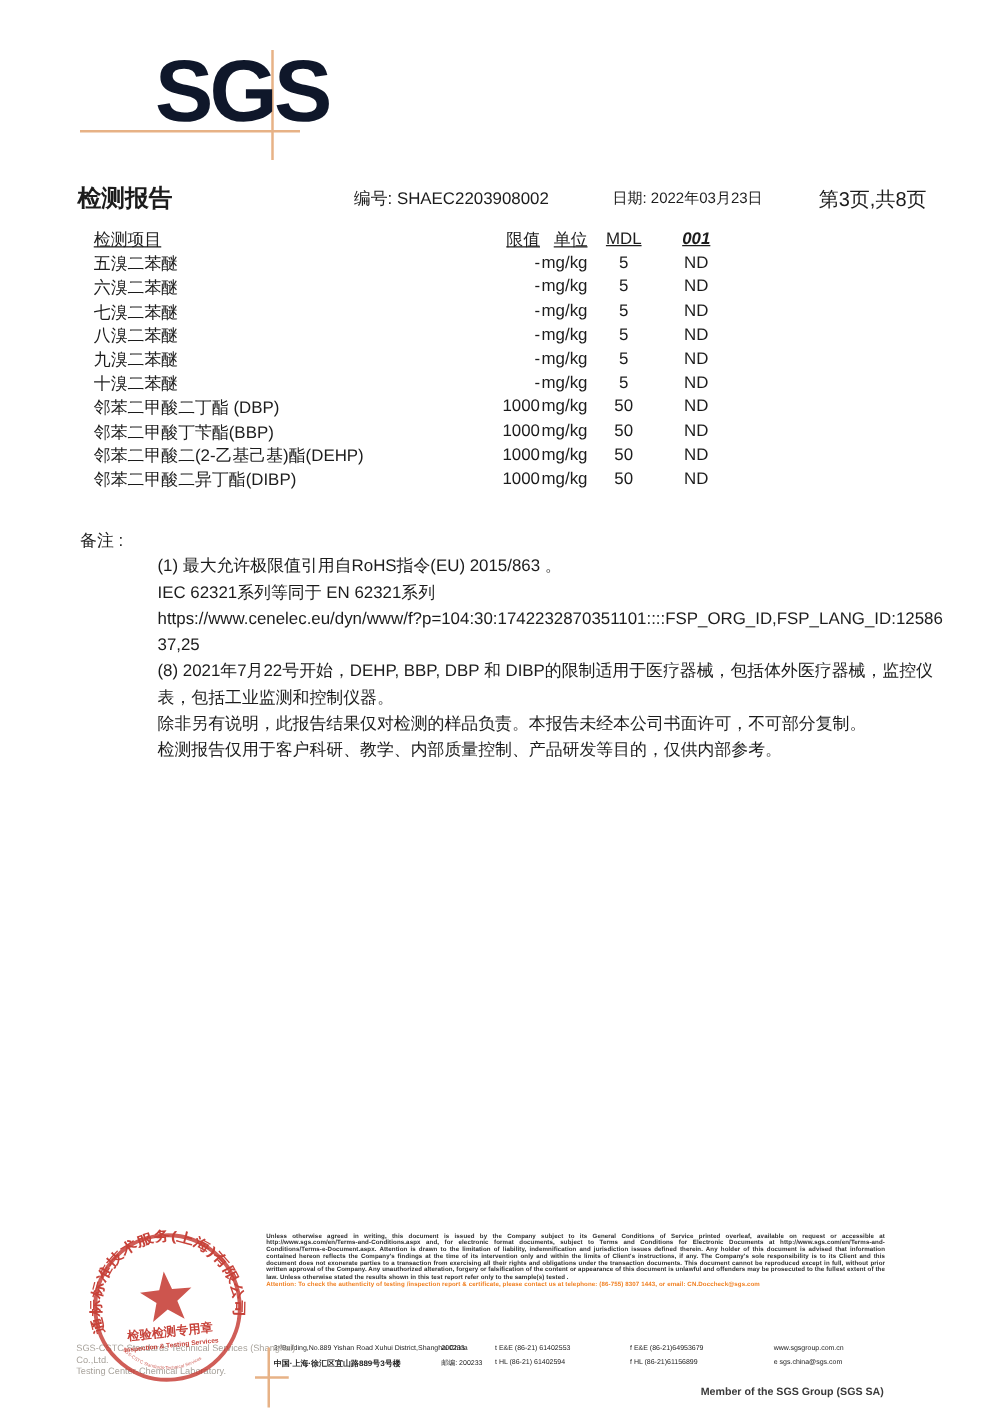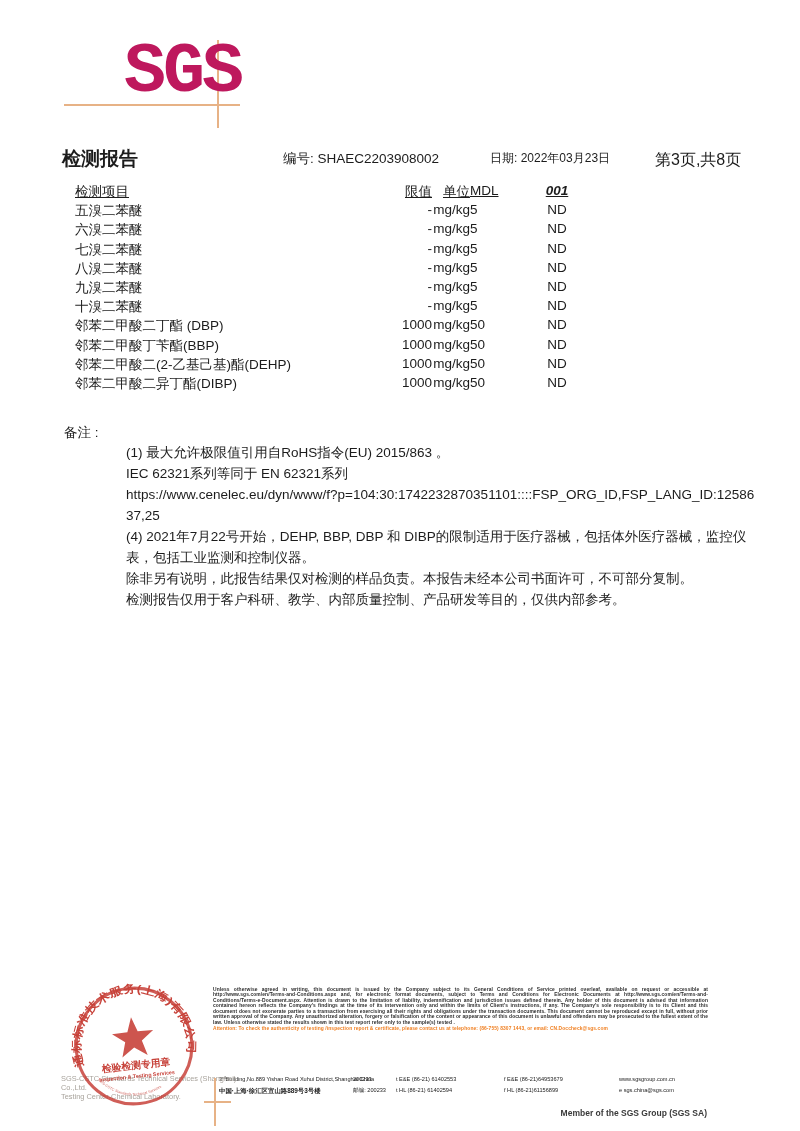--- a/index.html
+++ b/index.html
@@ -3,41 +3,41 @@
 <meta charset="utf-8">
 <style>
   * { margin:0; padding:0; box-sizing:border-box; }
   html,body { width:800px; height:1131px; background:#ffffff; overflow:hidden;
     font-family:"Liberation Sans","DejaVu Sans",sans-serif; color:#1c1c1c; }
   .abs { position:absolute; }
   #page { position:relative; width:800px; height:1131px; background:#fff; }
 
   
   #logo-text { left:124px; top:38px; font-size:70px; font-weight:800; letter-spacing:-3px;
-    color:#be185d; z-index:2; line-height:70px;font-family:Liberation Mono, monospace; }
+    color:#0f172a; z-index:2; line-height:70px; }
   .mark-orange { background:#e7b286; z-index:1; }
   #mark-top-h { left:64px; top:104px; width:176px; height:2px; }
   #mark-top-v { left:217px; top:40px; width:2px; height:88px; }
   #mark-bot-v { left:214px; top:1078px; width:2px; height:48px; }
   #mark-bot-h { left:204px; top:1101px; width:27px; height:2px; }
 
   
   #report-title { left:62px; top:146px; font-size:19px; font-weight:bold; }
   #report-no { left:283px; top:150px; font-size:13.5px; }
   #report-date { left:490px; top:150px; font-size:12px;text-align:center; }
   #page-info { left:655px; top:150px; font-size:16px; }
 
   
   #test-table { left:0; top:183px; width:800px; font-size:13.5px; }
   .t-row { position:relative; height:19.2px;padding-left:32px; }
   .t-row span { position:absolute; white-space:nowrap; }
   .c-item { left:75px; }
   .c-limit { left:368px; width:64px; text-align:right; }
   .c-unit  { left:410px; width:60px; text-align:right; }
-  .c-mdl   { left:470px; width:58px; }
+  .c-mdl   { left:470px; width:58px; text-align:center; }
   .c-res   { left:528px; width:58px; text-align:center; }
   #table-head span { text-decoration:underline; }
   #table-head .c-res { font-style:italic; font-weight:bold; }
 
   
   #notes-label { left:64px; top:424px; font-size:13.5px; }
   #notes-lines { left:126px; top:442px; font-size:13.5px; line-height:21px; width:640px; }
 
   
   #stamp { left:70px; top:982px; width:128px; height:128px; z-index:3; transform:rotate(-6deg); opacity:.93; }
@@ -175,21 +175,21 @@
   <div id="notes-lines" class="abs">
 
       <div>(1) 最大允许极限值引用自RoHS指令(EU) 2015/863 。</div>
 
       <div>IEC 62321系列等同于 EN 62321系列</div>
 
       <div>https://www.cenelec.eu/dyn/www/f?p=104:30:1742232870351101::::FSP_ORG_ID,FSP_LANG_ID:12586</div>
 
       <div>37,25</div>
 
-      <div>(4) 2021年7月22号开始，DEHP, BBP, DBP 和 DIBP的限制适用于医疗器械，包括体外医疗器械，监控仪</div>
+      <div>(8) 2021年7月22号开始，DEHP, BBP, DBP 和 DIBP的限制适用于医疗器械，包括体外医疗器械，监控仪</div>
 
       <div>表，包括工业监测和控制仪器。</div>
 
       <div>除非另有说明，此报告结果仅对检测的样品负责。本报告未经本公司书面许可，不可部分复制。</div>
 
       <div>检测报告仅用于客户科研、教学、内部质量控制、产品研发等目的，仅供内部参考。</div>
     </div>
 
   <svg id="stamp" class="abs" viewBox="0 0 124 124">
     <circle cx="62" cy="62" r="56" fill="none" stroke="#c3342b" stroke-width="3" opacity="0.85"></circle>

